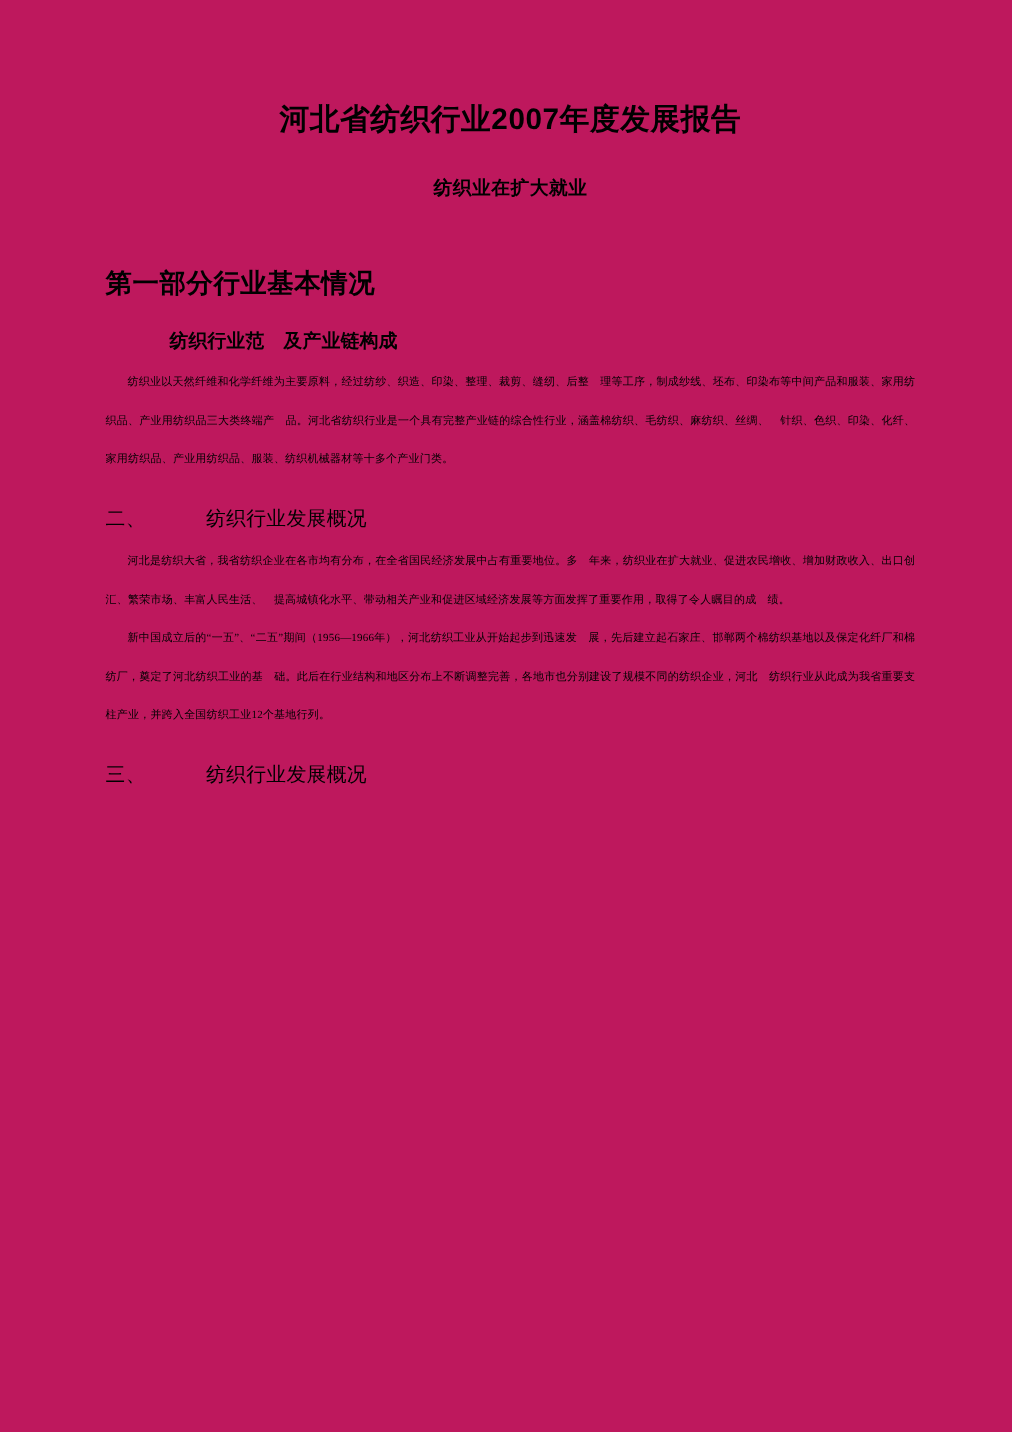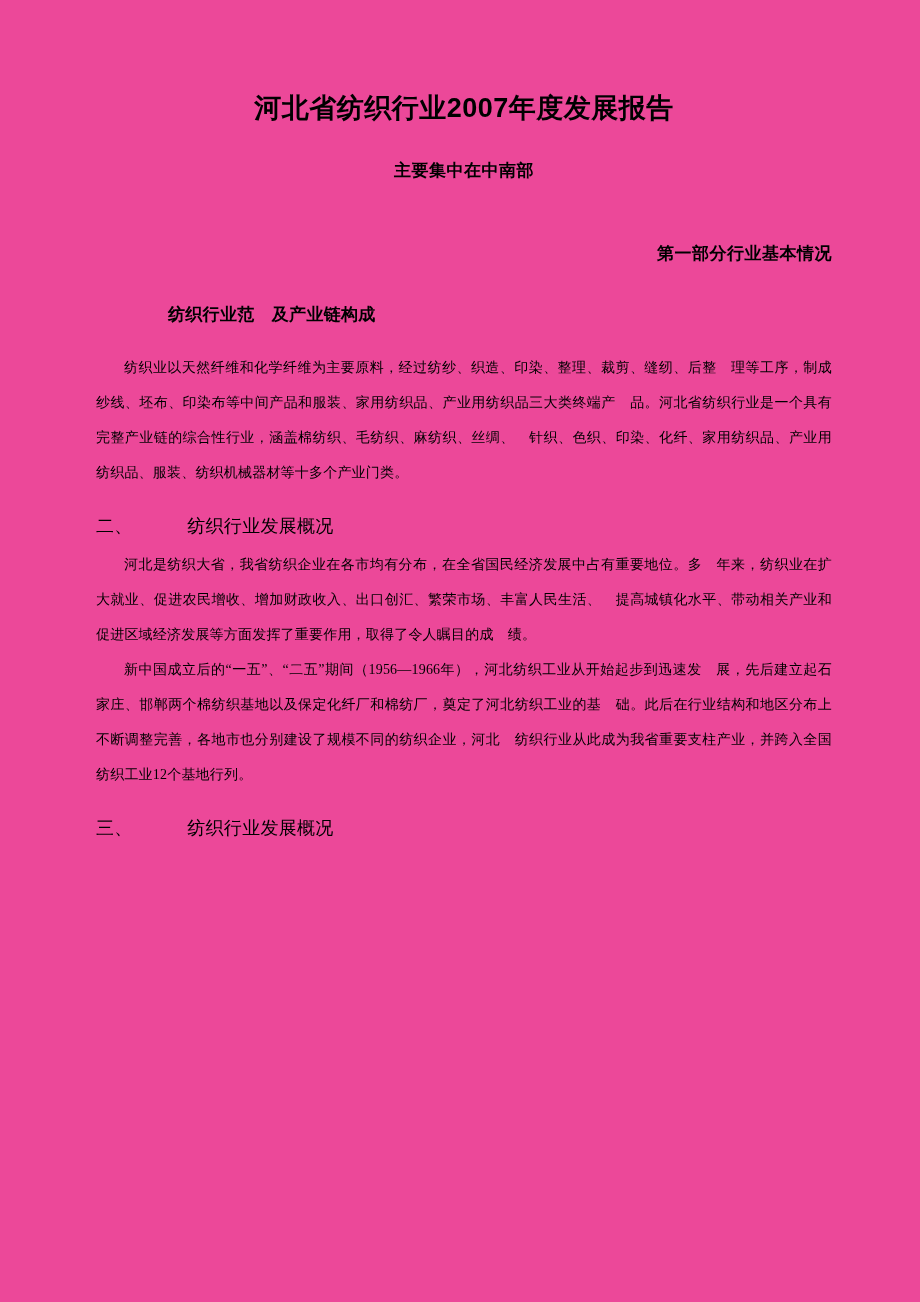--- a/index.html
+++ b/index.html
@@ -8,21 +8,21 @@
     background: #ffffff;
   }
   body {
     font-family: "Liberation Serif", "DejaVu Serif", serif;
     color: #000000;
   }
   #page {
     position: relative;
     width: 920px;
     height: 1302px;
-    background: #ec4899;
+    background: #be185d;
     overflow: hidden;
     box-sizing: border-box;
   }
   .content {
     position: absolute;
     left: 96px;
     top: 0;
     width: 736px;
   }
 
@@ -43,35 +43,35 @@
     font-size: 17px;
     line-height: 1.2;
     text-align: center;
     margin: 0;
     padding-top: 37px;
     letter-spacing: 0.5px;
   }
   .part-title {
     font-family: "Liberation Sans", "DejaVu Sans", sans-serif;
     font-weight: bold;
-    font-size: 17px;
+    font-size: 24px;
     line-height: 1.2;
-    text-align: right;
+    text-align: left;
     margin: 0;
     padding-top: 62px;
     letter-spacing: 0.5px;
   }
 
   
   .sub-heading {
     font-family: "Liberation Sans", "DejaVu Sans", sans-serif;
     font-weight: bold;
     font-size: 17px;
     line-height: 1.2;
-    margin: 14px;
+    margin: 0;
     padding-top: 27px;
     padding-left: 58px;
     letter-spacing: 0.3px;
   }
   .num-heading {
     font-family: "Liberation Sans", "DejaVu Sans", sans-serif;
     font-weight: normal;
     font-size: 18px;
     line-height: 1.2;
     margin: 0;
@@ -79,21 +79,21 @@
     letter-spacing: 0.3px;
   }
   .num-heading .nh-gap {
     display: inline-block;
     width: 44px;
   }
 
   
   .para {
     font-family: "Liberation Serif", "DejaVu Serif", serif;
-    font-size: 14px;
+    font-size: 10px;
     line-height: 35px;
     margin: 0;
     text-align: justify;
     text-justify: inter-ideograph;
     text-indent: 2em;
     letter-spacing: 0.2px;
   }
   .para.first-after-heading {
     padding-top: 10px;
   }
@@ -102,21 +102,21 @@
   }
 </style>
 </head>
 <body>
 
 <div id="page">
   <div class="content">
 
     <h1 class="doc-title">河北省纺织行业2007年度发展报告</h1>
 
-    <h2 class="doc-subtitle">主要集中在中南部</h2>
+    <h2 class="doc-subtitle">纺织业在扩大就业</h2>
 
     <h2 class="part-title">第一部分行业基本情况</h2>
 
     <h3 class="sub-heading">纺织行业范　及产业链构成</h3>
 
     <p class="para first-after-heading">纺织业以天然纤维和化学纤维为主要原料，经过纺纱、织造、印染、整理、裁剪、缝纫、后整　理等工序，制成纱线、坯布、印染布等中间产品和服装、家用纺织品、产业用纺织品三大类终端产　品。河北省纺织行业是一个具有完整产业链的综合性行业，涵盖棉纺织、毛纺织、麻纺织、丝绸、　针织、色织、印染、化纤、家用纺织品、产业用纺织品、服装、纺织机械器材等十多个产业门类。</p>
 
     <h3 class="num-heading">
       <span>二、</span>
       <span class="nh-gap"></span>

